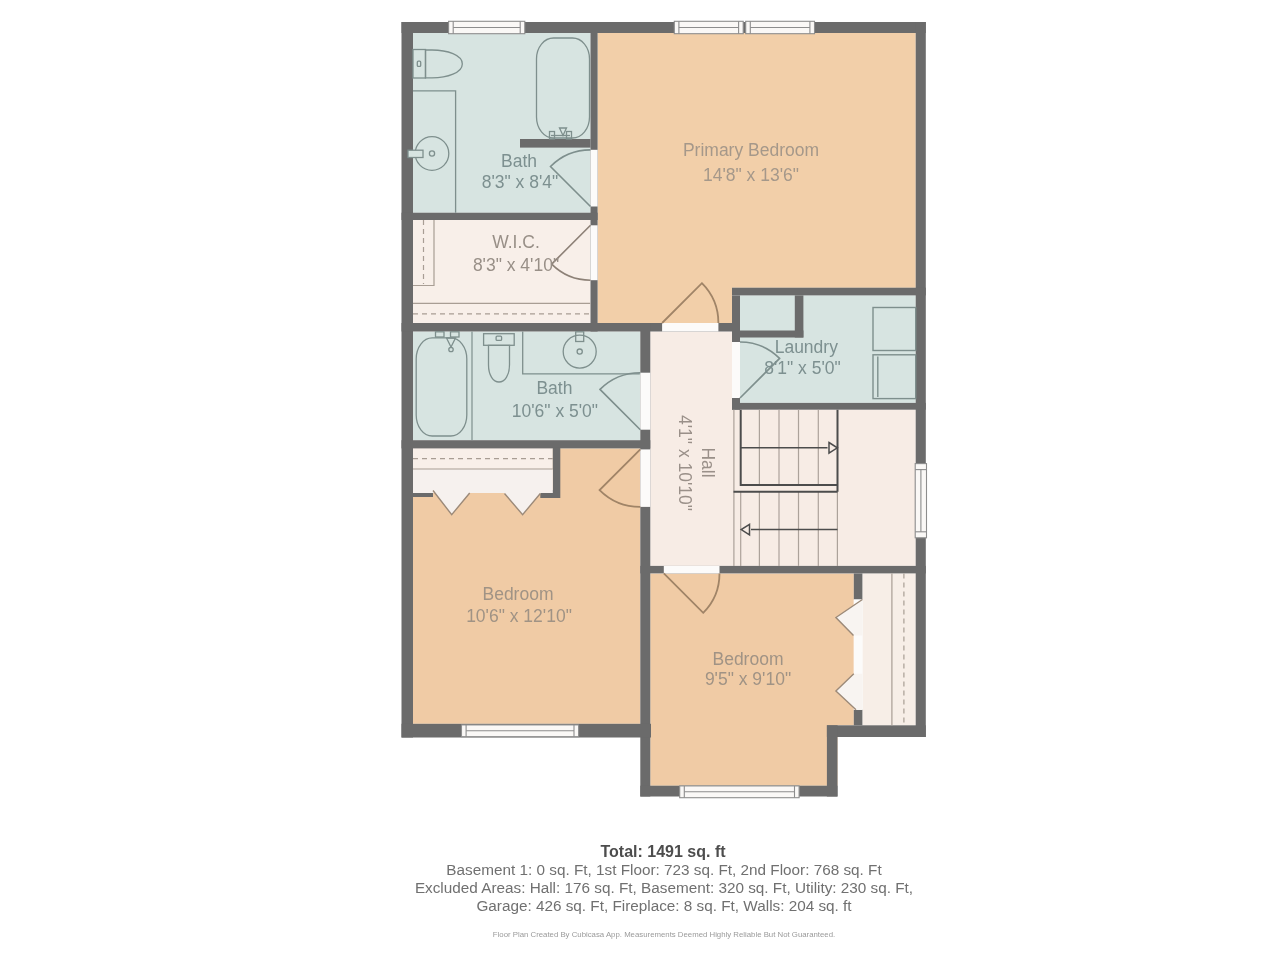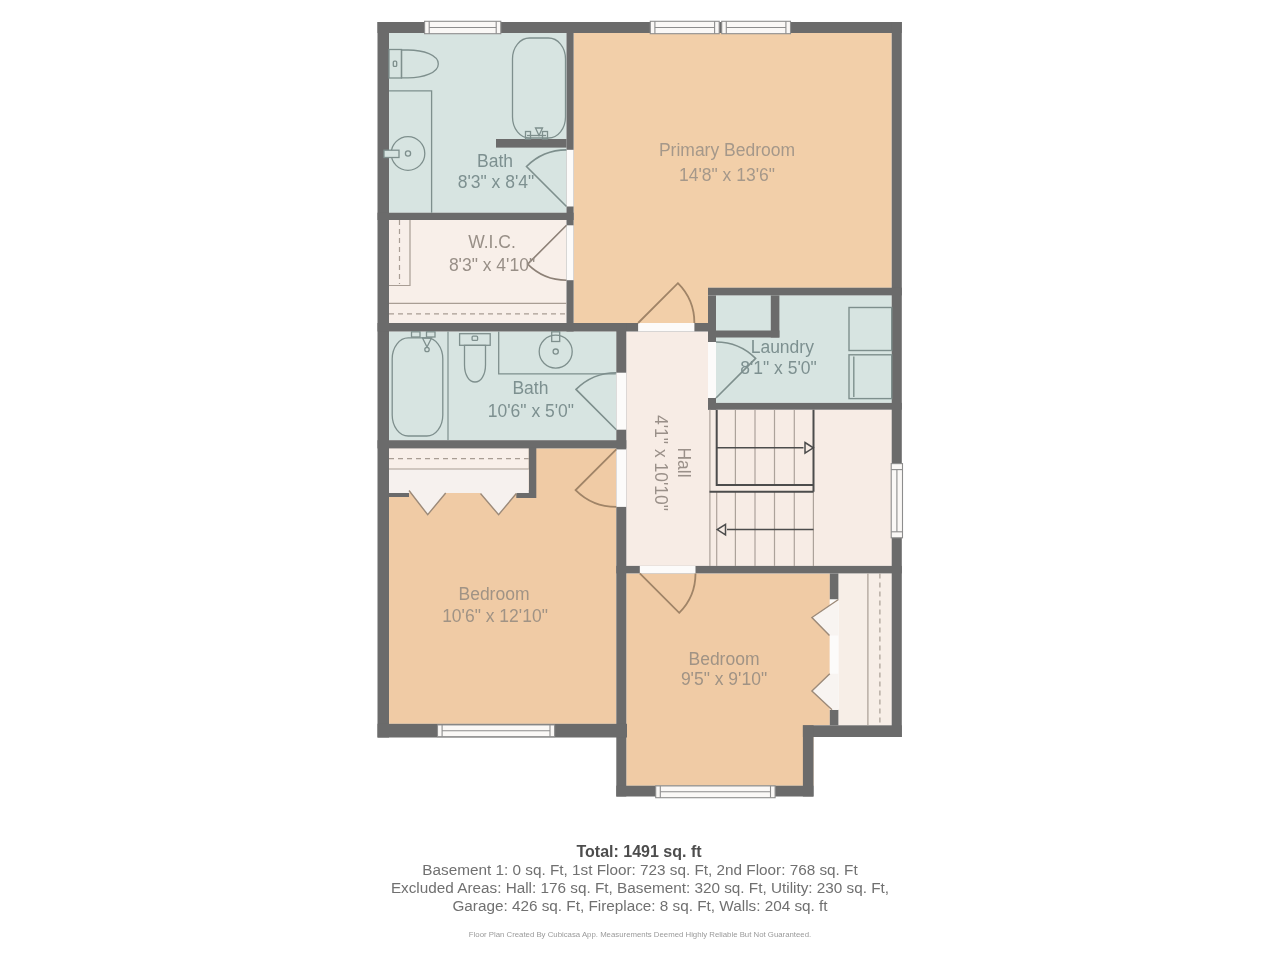--- a/index.html
+++ b/index.html
@@ -1,16 +1,16 @@
 <!DOCTYPE html>
 <html><head>
 <meta charset="utf-8">
 <style>
   html,body{margin:0;padding:0;background:#ffffff;}
-  #page{width:1199px;height:960px;position:relative;background:#ffffff;overflow:hidden;}
+  #page{width:1199px;height:960px;position:relative;background:#ffffff;overflow:hidden;margin-left:24px;}
   svg{display:block;}
   text{font-family:"Liberation Sans", sans-serif;}
 </style>
 </head>
 <body>
 <div id="page">
 <svg width="1280" height="960" viewBox="0 0 1280 960">
 
 <rect x="0" y="0" width="1280" height="960" fill="#ffffff"></rect>
 

